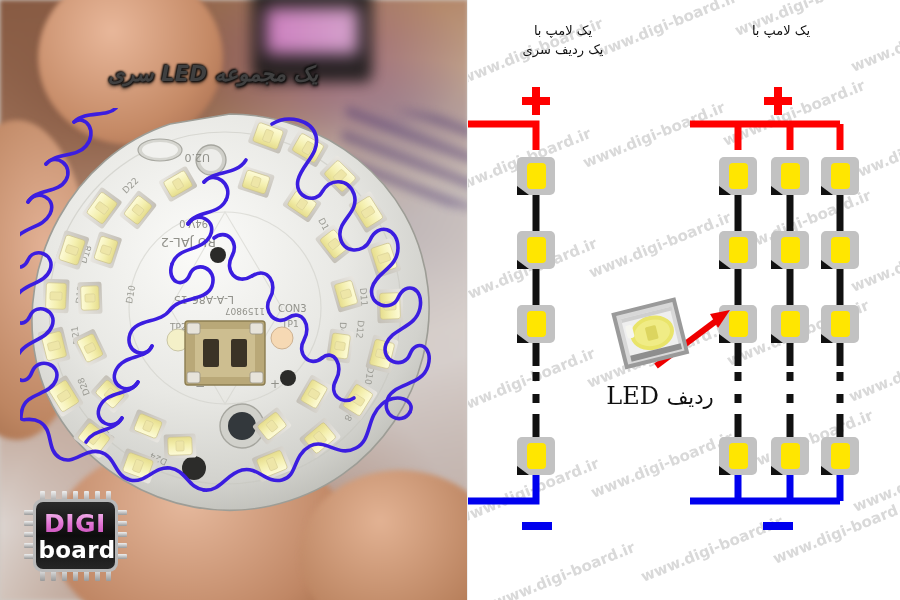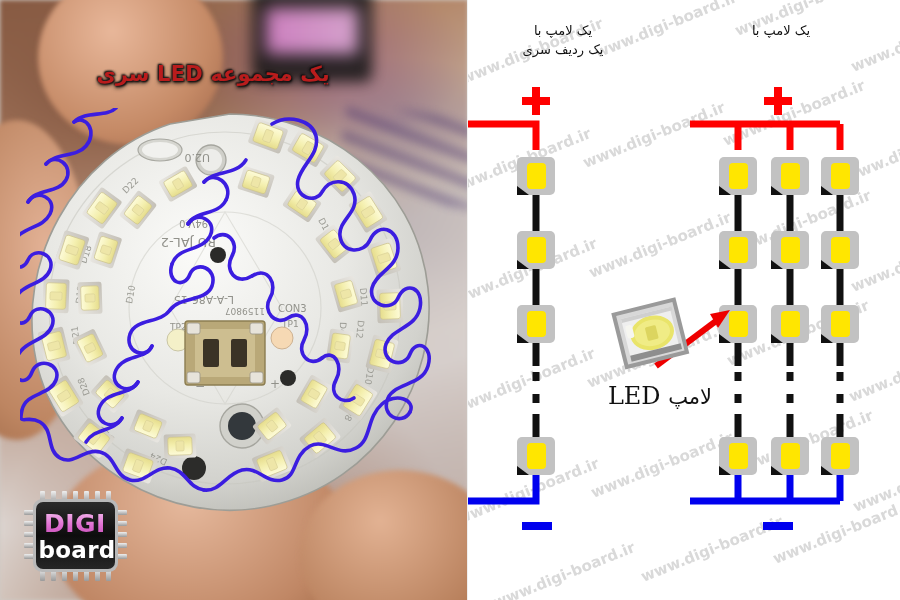--- a/index.html
+++ b/index.html
@@ -39,23 +39,23 @@
   .finger.f3{left:52px;top:440px;width:300px;height:200px;
     background:radial-gradient(ellipse at 45% 30%,#e6b99d,#c08765 65%,#97613f 100%);}
   .finger.f4{left:300px;top:470px;width:200px;height:170px;
     background:radial-gradient(ellipse at 40% 30%,#e2b293,#b8805c 68%,#8e5a3c 100%);}
 
   
   .pcb-wrap{position:absolute;left:20px;top:108px;width:420px;height:410px;}
   .pcb{position:absolute;left:0;top:0;width:420px;height:410px;}
 
   .photo-caption{position:absolute;left:88px;top:62px;width:250px;text-align:center;
-    font-size:21px;font-weight:700;color:#b91c1c;direction:rtl;
+    font-size:21px;font-weight:700;color:#404040;direction:rtl;
     text-shadow:0 0 3px #2a2a2a,1px 1px 2px #000,-1px -1px 2px #000,0 2px 4px rgba(0,0,0,.8);
-    letter-spacing:.3px;}
+    letter-spacing:.3px;font-style:italic;}
 
   
   .logo{position:absolute;left:22px;top:490px;width:118px;height:92px;}
 
   
   .diagram-panel{position:absolute;left:468px;top:0;width:432px;height:600px;background:#fff;overflow:hidden;}
   .wm-layer{position:absolute;inset:0;pointer-events:none;}
   .wm{position:absolute;font-size:15px;color:#d9d9d9;font-weight:700;
     transform:rotate(-22deg);white-space:nowrap;font-family:"DejaVu Sans","Liberation Sans",sans-serif;}
 
@@ -687,17 +687,17 @@
           <rect x="22" y="56" width="52" height="6" fill="#8e8e8e"></rect>
           <rect x="22" y="18" width="52" height="4" fill="#cfcfcf"></rect>
         </g>
       </svg>
     </div>
 
     <div class="led-label" style="left:122px;top:88px;position:absolute;width:0;height:0;"></div>
   </div>
 
   <div class="led-label">
-    <span class="fa">لامپ</span>
+    <span class="fa">ردیف</span>
     <span>LED</span>
   </div>
 
 </div>
 
 </body></html>

